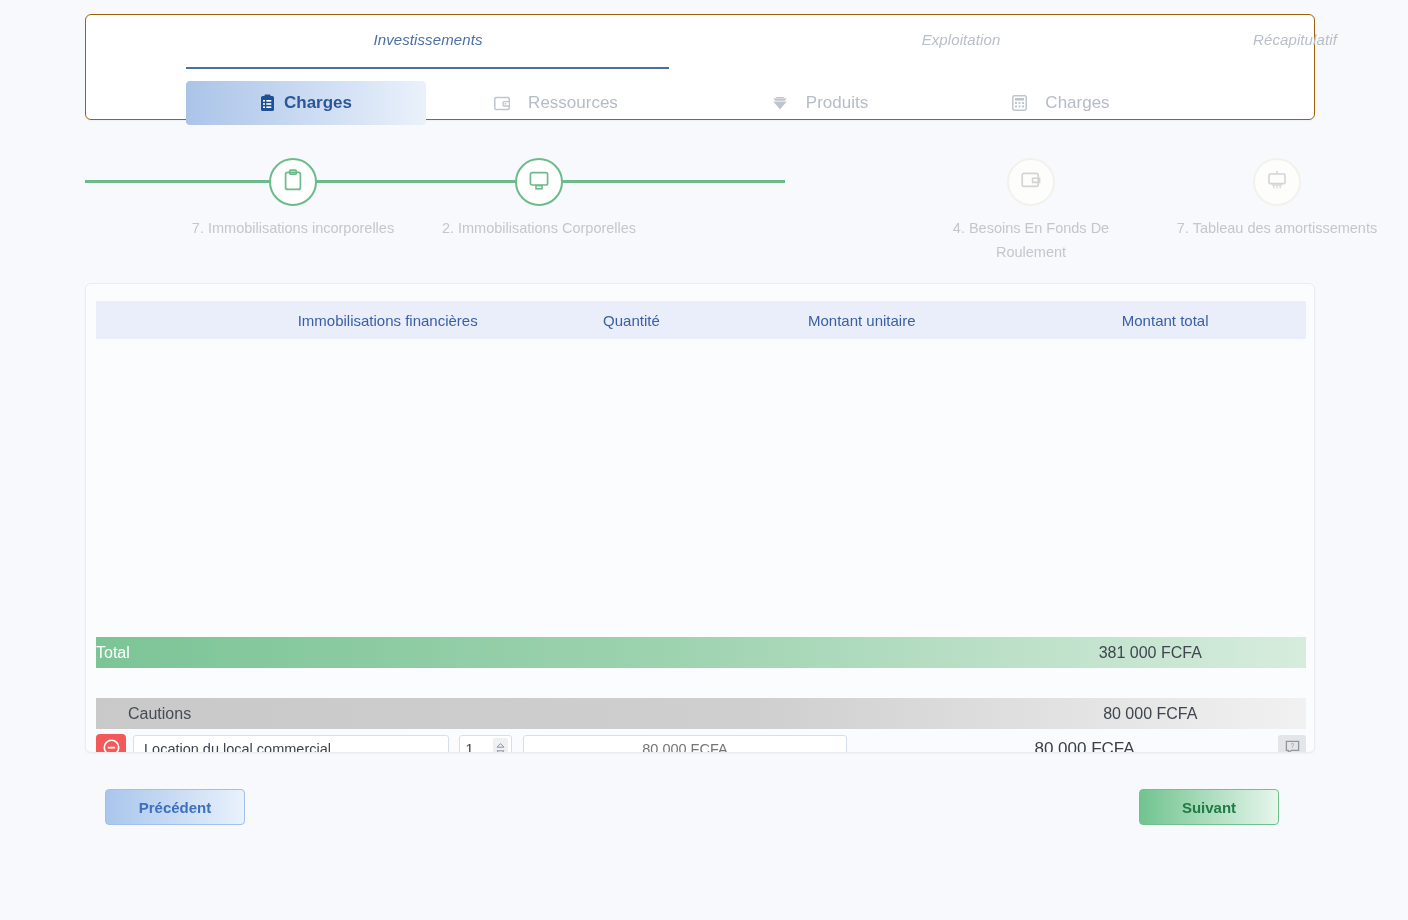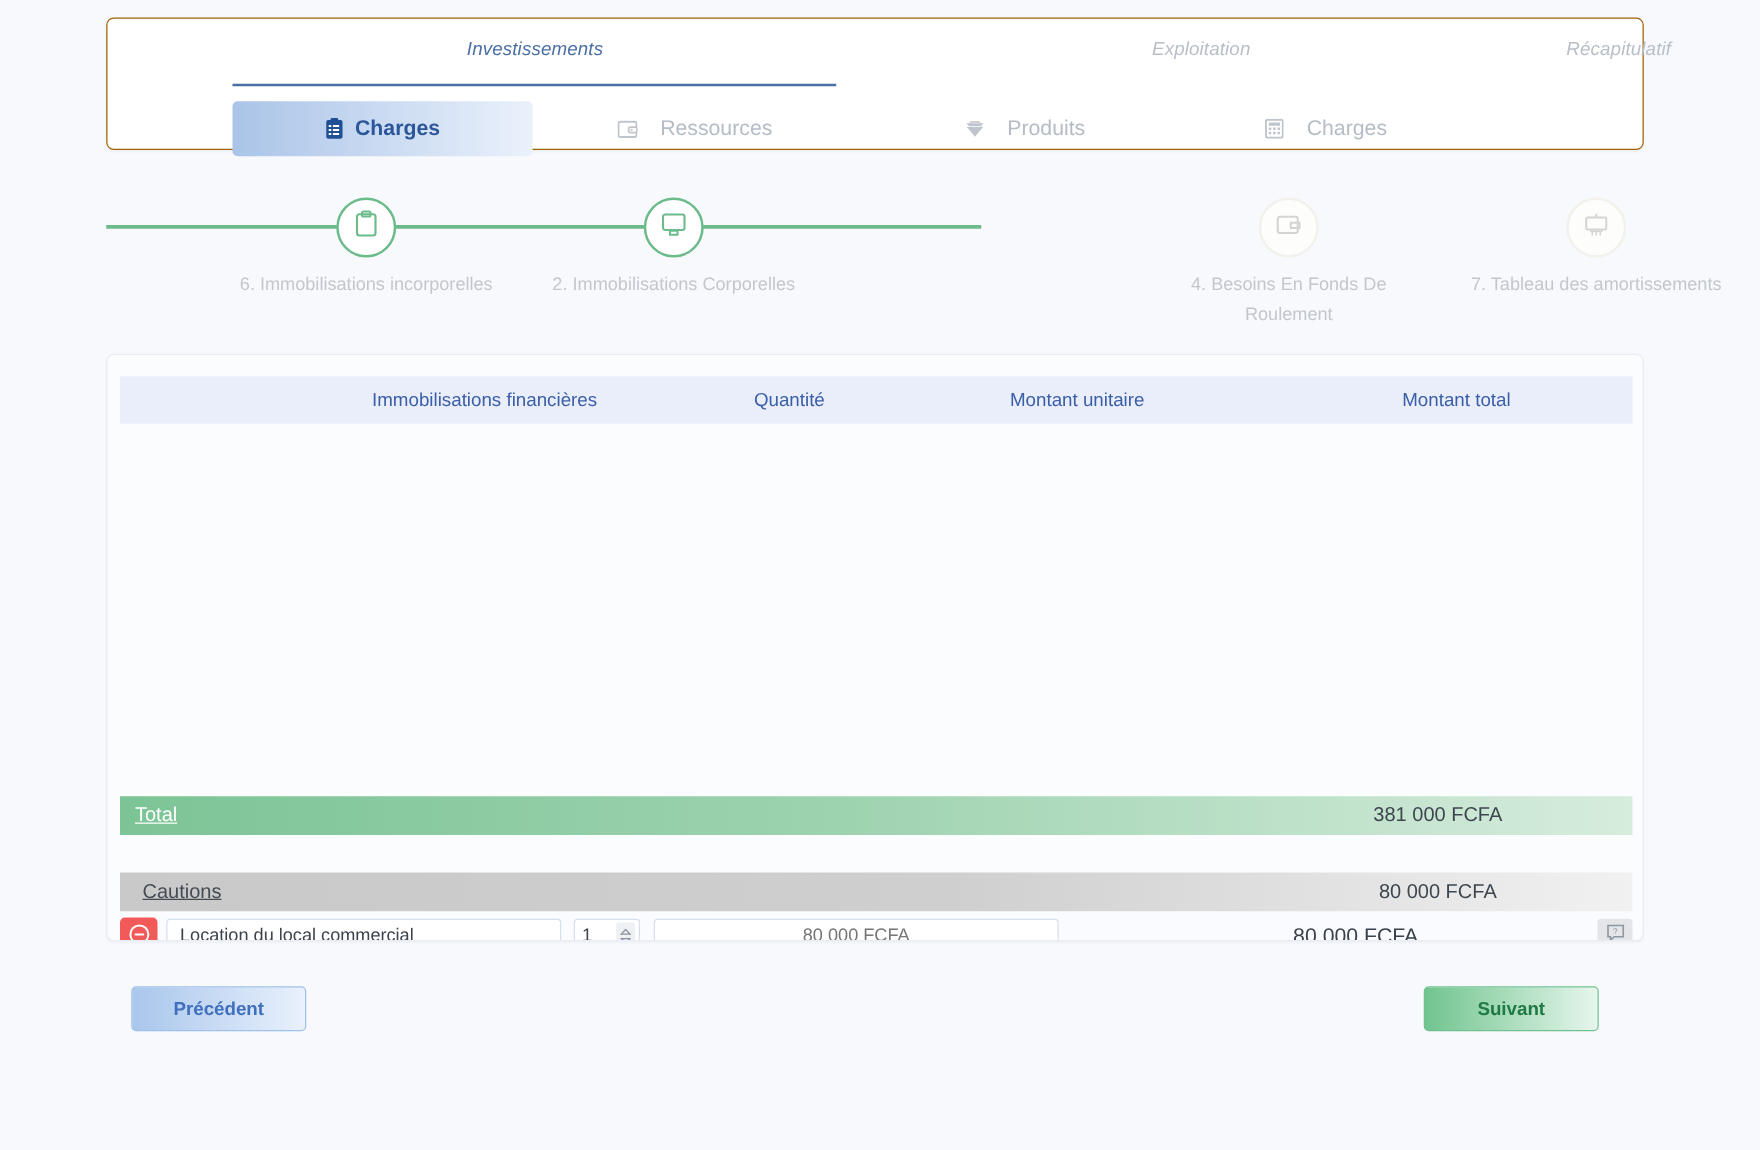--- a/index.html
+++ b/index.html
@@ -87,29 +87,29 @@
   .th-unit { width: 360px; }
   .th-tot  { width: 312px; }
   .th-spacer-l { width: 18px; }
   .th-pre { width: 110px; }
 
   .totalrow {
     position: absolute; left: 10px; top: 353px; width: 1210px; height: 31px;
     background: linear-gradient(to right, #7cc496 0%, #9ed3b0 48%, #d6ecdd 100%);
     display: flex; align-items: center; font-size: 16px; color: #fff;
   }
-  .totalrow .lbl { padding-left: 12px; width: 900px; text-decoration: underline; }
+  .totalrow .lbl { width: 900px; }
   .totalrow .val { width: 312px; text-align: center; color: #3f4650; }
 
   .grp {
     position: absolute; left: 10px; width: 1210px; height: 31px;
     background: linear-gradient(to right, #c9c9c9 0%, #cfcfcf 55%, #f1f1f1 100%);
     display: flex; align-items: center; font-size: 16px; color: #454b54;
   }
-  .grp .lbl { padding-left: 18px; width: 900px; text-decoration: underline; }
+  .grp .lbl { padding-left: 32px; width: 900px; }
   .grp .val { width: 312px; text-align: center; color: #3f4650; }
 
   .itemrow {
     position: absolute; left: 10px; width: 1210px; height: 38px;
     display: flex; align-items: center; background: #fafbfe;
   }
 
   .btn-circ {
     width: 30px; height: 30px; border-radius: 4px; border: none; cursor: pointer;
     display: flex; align-items: center; justify-content: center;
@@ -241,21 +241,21 @@
 
     <div class="step s1">
       <div class="circle done">
         <span>
           <svg width="20" height="23" viewBox="0 0 20 23">
               <rect x="2.6" y="3.4" width="14.8" height="17" rx="2" fill="none" stroke="#6cbb8b" stroke-width="1.7"></rect>
               <rect x="6.6" y="1.2" width="6.8" height="4" rx="1.2" fill="none" stroke="#6cbb8b" stroke-width="1.7"></rect>
             </svg>
         </span>
       </div>
-      <div class="steplabel done">6. Immobilisations incorporelles</div>
+      <div class="steplabel done">7. Immobilisations incorporelles</div>
     </div>
 
     <div class="step s2">
       <div class="circle done">
         <span>
           <svg width="22" height="21" viewBox="0 0 22 21">
               <rect x="2.4" y="2.6" width="17.2" height="12.4" rx="1.8" fill="none" stroke="#6cbb8b" stroke-width="1.7"></rect>
               <rect x="8" y="15.6" width="6" height="3.2" fill="none" stroke="#6cbb8b" stroke-width="1.6"></rect>
             </svg>
         </span>

